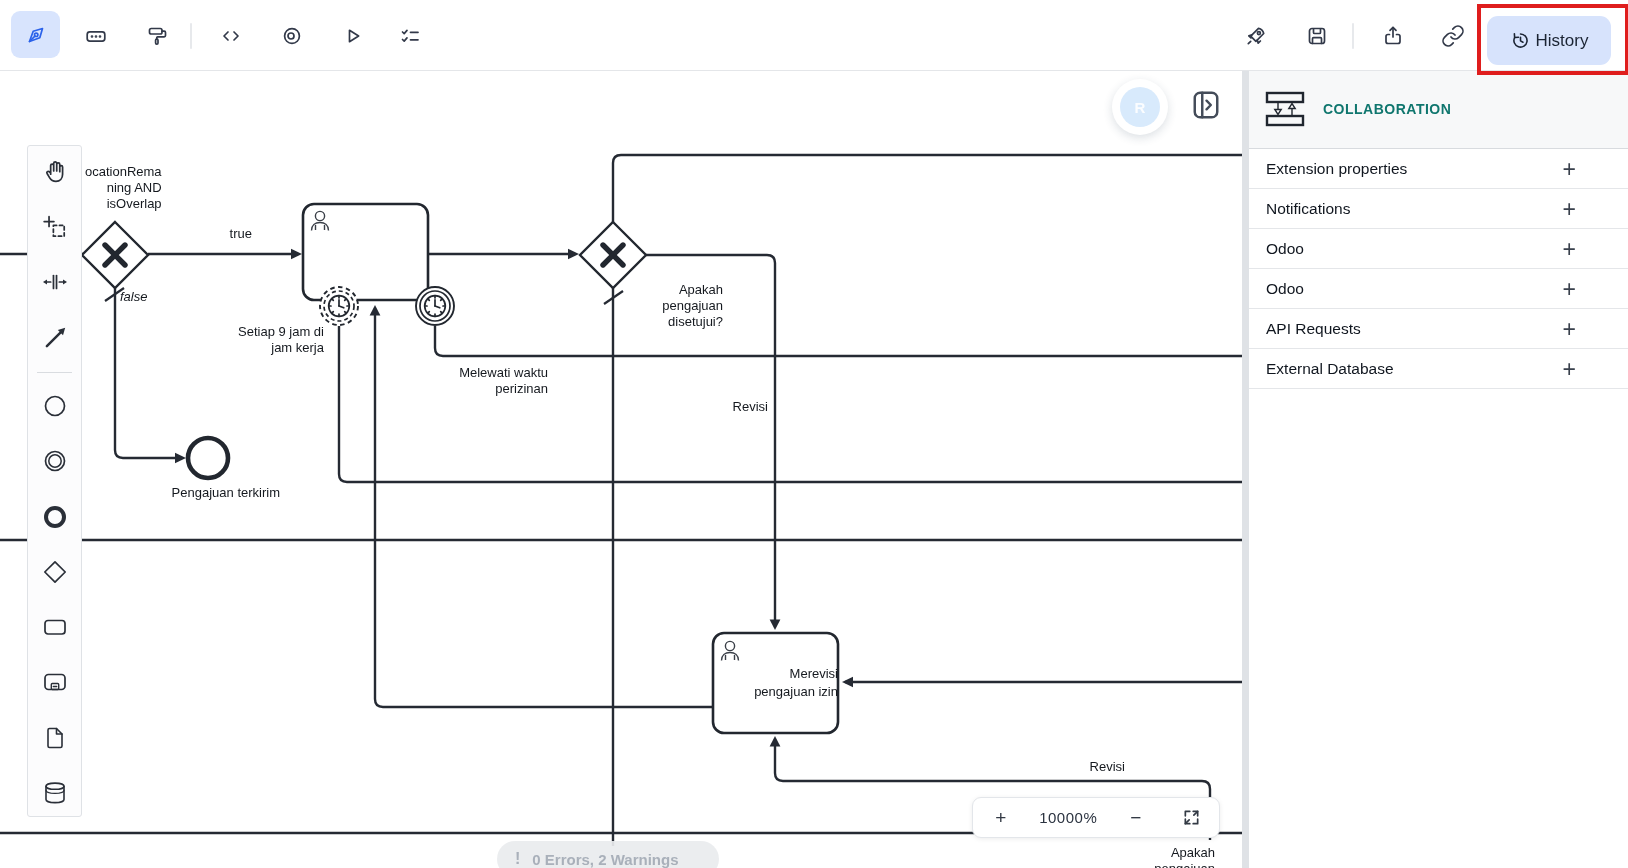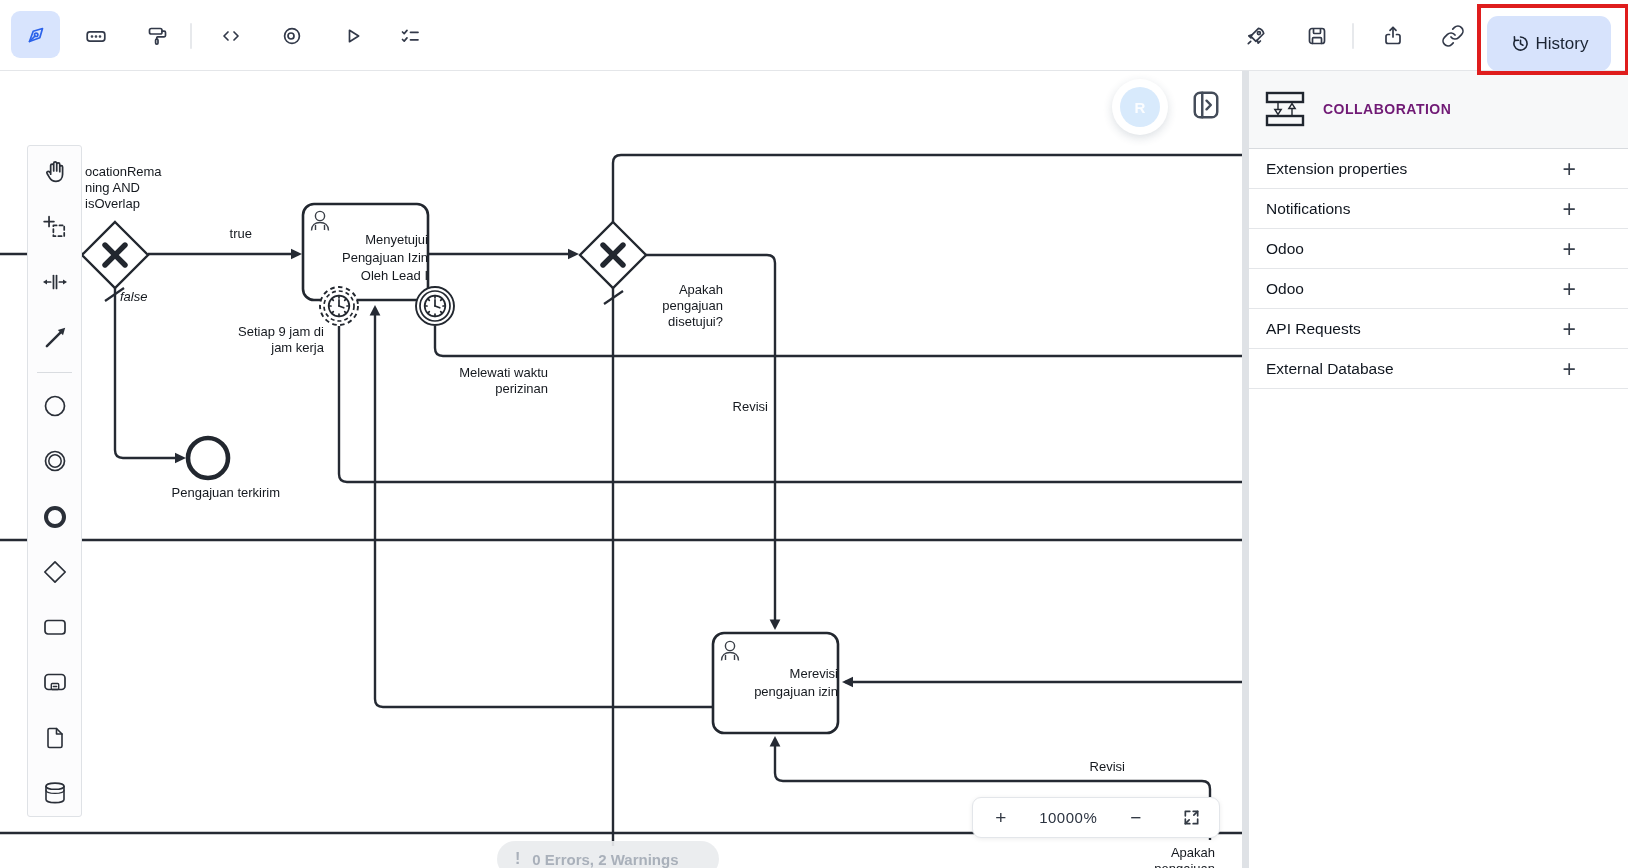--- a/index.html
+++ b/index.html
@@ -7,39 +7,39 @@
        font-family:"Liberation Sans","DejaVu Sans",sans-serif;color:#1a1f27;}
   .abs{position:absolute;}
   .ml{white-space:pre-line;}
   
   #topbar{left:0;top:0;width:1628px;height:70px;background:#fff;border-bottom:1px solid #e4e6e9;z-index:40;}
   .toolbtn{width:38px;height:38px;display:flex;align-items:center;justify-content:center;border-radius:9px;cursor:pointer;}
   .toolbtn svg{stroke:#323949;fill:none;stroke-width:1.7;stroke-linecap:round;stroke-linejoin:round;}
   .toolbtn.active{background:#d8e4fd;width:49px;height:47px;}
   .toolbtn.active svg{stroke:#2b62ea;}
   .vdiv{width:2px;height:26px;background:#e7e9ec;border-radius:1px;}
-  #history-btn{left:1487px;top:16px;width:124px;height:55px;background:#d7e3fc;border-radius:11px;
+  #history-btn{left:1487px;top:16px;width:124px;height:49px;background:#d7e3fc;border-radius:11px;
     display:flex;align-items:center;justify-content:center;gap:5px;font-size:17px;color:#1b2433;cursor:pointer;z-index:41;}
   #history-box{left:1477px;top:4px;width:144px;height:63px;border:4px solid #df1d1d;z-index:42;pointer-events:none;}
   
   #panel{left:1249px;top:70px;width:379px;height:798px;background:#fff;z-index:30;}
   #panel-strip{left:1242px;top:70px;width:7px;height:798px;background:#dfe2e6;z-index:30;}
   #panel-head{left:0;top:0;width:379px;height:79px;background:#f7f8f9;display:flex;align-items:center;gap:16px;padding-left:14px;box-sizing:border-box;border-bottom:1px solid #d8dbdf;}
-  #panel-head .ptitle{font-size:14px;font-weight:700;letter-spacing:.5px;color:#701a75;}
+  #panel-head .ptitle{font-size:14px;font-weight:700;letter-spacing:.5px;color:#0f766e;}
   .prow{position:relative;height:40px;border-bottom:1px solid #e4e6e9;display:flex;align-items:center;
         padding-left:17px;box-sizing:border-box;font-size:15.5px;color:#10161f;cursor:pointer;}
   .prow .plus{position:absolute;right:52px;top:50%;transform:translateY(-50%);font-size:23px;font-weight:300;color:#39404c;}
   .prow .dot{position:absolute;right:58px;top:50%;transform:translateY(-50%);width:9px;height:9px;border-radius:50%;background:#39404c;}
   .prow .chev{position:absolute;right:20px;top:50%;transform:translateY(-50%);}
   
   #palette{left:27px;top:145px;width:55px;height:672px;background:#fcfcfd;border:1px solid #dfe2e6;border-radius:3px;z-index:20;box-sizing:border-box;}
   .pal{position:absolute;left:50%;transform:translate(-50%,-50%);width:34px;height:34px;display:flex;align-items:center;justify-content:center;cursor:pointer;}
   .pal svg{stroke:#2a2f38;fill:none;stroke-width:1.6;stroke-linecap:round;stroke-linejoin:round;}
   
-  .dlabel{font-size:13px;line-height:16px;color:#15191f;z-index:10;}
+  .dlabel{font-size:13px;line-height:16px;color:#15191f;z-index:10;text-align:right;}
   .c{text-align:right;}
   
   #avatar{left:1112px;top:79px;width:56px;height:56px;border-radius:50%;background:#fff;box-shadow:0 3px 10px rgba(40,60,90,.16);display:flex;align-items:center;justify-content:center;z-index:25;cursor:pointer;}
   #avatar .inner{width:40px;height:40px;border-radius:50%;background:#d8eafc;display:flex;align-items:center;justify-content:center;font-size:15px;font-weight:700;color:#fbfdff;}
   #panel-toggle{left:1191px;top:90px;width:30px;height:30px;z-index:25;cursor:pointer;display:flex;align-items:center;justify-content:center;}
   
   #zoompill{left:972px;top:797px;width:248px;height:41px;background:#fff;border:1px solid #e3e6ea;border-radius:9px;
     box-shadow:0 1px 5px rgba(0,0,0,.08);display:flex;align-items:center;z-index:26;box-sizing:border-box;}
   #zoompill .zbtn{width:56px;text-align:center;font-size:19px;color:#333a45;cursor:pointer;}
   #zoompill .zlevel{width:80px;text-align:center;font-size:15px;color:#2b3340;letter-spacing:.5px;}
@@ -149,23 +149,20 @@
       <line x1="725.5" y1="655" x2="725.5" y2="660"></line>
         <line x1="734.5" y1="655" x2="734.5" y2="660"></line>
     </g>
   </svg>
 
   <div class="abs dlabel ml" style="left:85px;top:164px;">ocationRema
 ning AND
 isOverlap</div>
   <div class="abs dlabel c" style="left:192px;top:226px;width:60px;">true</div>
   <div class="abs dlabel" style="left:120px;top:289px;font-style:italic;">false</div>
-  <div class="abs dlabel c ml" style="left:303px;top:231px;width:125px;line-height:18px;">Menyetujui
-Pengajuan Izin
-Oleh Lead I</div>
   <div class="abs dlabel c ml" style="left:204px;top:324px;width:120px;">Setiap 9 jam di
 jam kerja</div>
   <div class="abs dlabel c ml" style="left:428px;top:365px;width:120px;">Melewati waktu
 perizinan</div>
   <div class="abs dlabel c ml" style="left:603px;top:282px;width:120px;">Apakah
 pengajuan
 disetujui?</div>
   <div class="abs dlabel c" style="left:135px;top:485px;width:145px;">Pengajuan terkirim</div>
   <div class="abs dlabel c ml" style="left:713px;top:665px;width:125px;line-height:18px;">Merevisi
 pengajuan izin</div>

